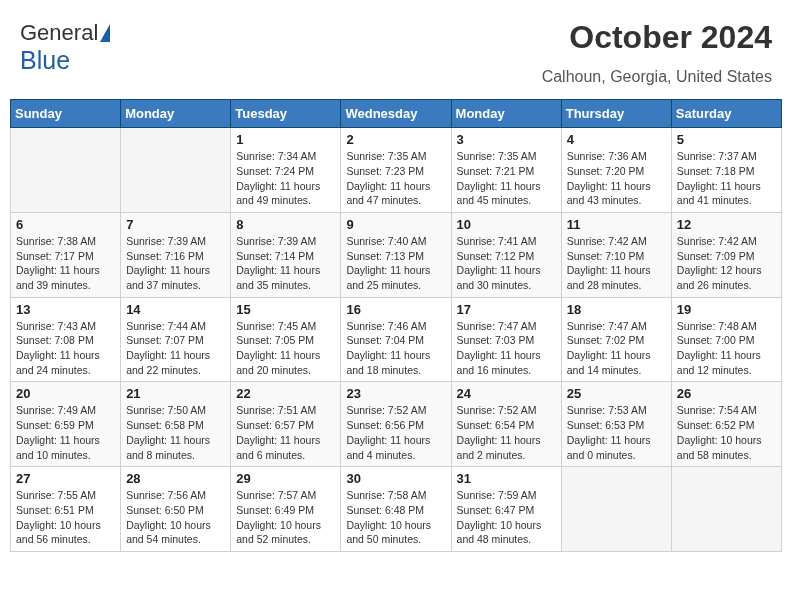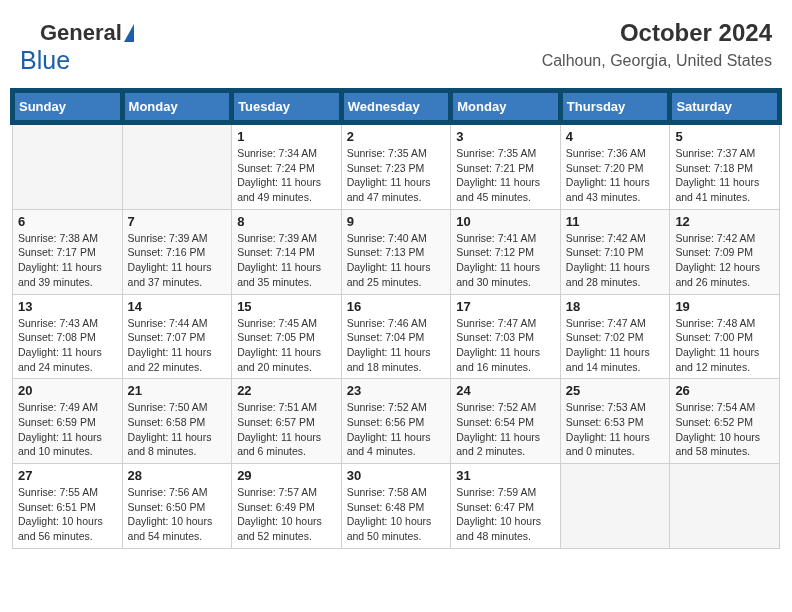--- a/index.html
+++ b/index.html
@@ -18,61 +18,60 @@
     }
     .logo {
       display: flex;
       flex-direction: column;
       align-items: flex-start;
     }
     .logo-text {
       display: flex;
       align-items: center;
       font-size: 22px;
-      font-weight: bold;
+      font-weight: normal;
       color: #333;
-      margin-left: 20px;
     }
     .logo-general { color: #333; }
     .logo-blue { color: #1a5fa8; }
     .logo-icon {
       width: 0;
       height: 0;
       border-left: 10px solid transparent;
       border-bottom: 18px solid #1a5fa8;
       margin-left: 2px;
       margin-bottom: 0px;
     }
     .title-block {
       text-align: right;
     }
     .month-title {
-      font-size: 24px;
+      font-size: 32px;
       font-weight: bold;
       color: #333;
       line-height: 1.1;
     }
     .location-title {
       font-size: 16px;
       color: #555;
-      margin-top: 6px;
+      margin-top: 13px;
     }
     .calendar {
       width: 100%;
       border-collapse: collapse;
       margin-top: 8px;
     }
     .calendar th {
       background-color: #3a7abf;
       color: white;
       font-size: 13px;
       font-weight: bold;
       padding: 6px 4px;
       text-align: left;
-      border: 5px solid #0c4a6e;
+      border: 1px solid #0c4a6e;
     }
     .calendar td {
       border: 1px solid #d0d0d0;
       vertical-align: top;
       padding: 4px 5px;
       font-size: 10.5px;
       color: #333;
       width: 14.28%;
       height: 80px;
       background: #fff;

